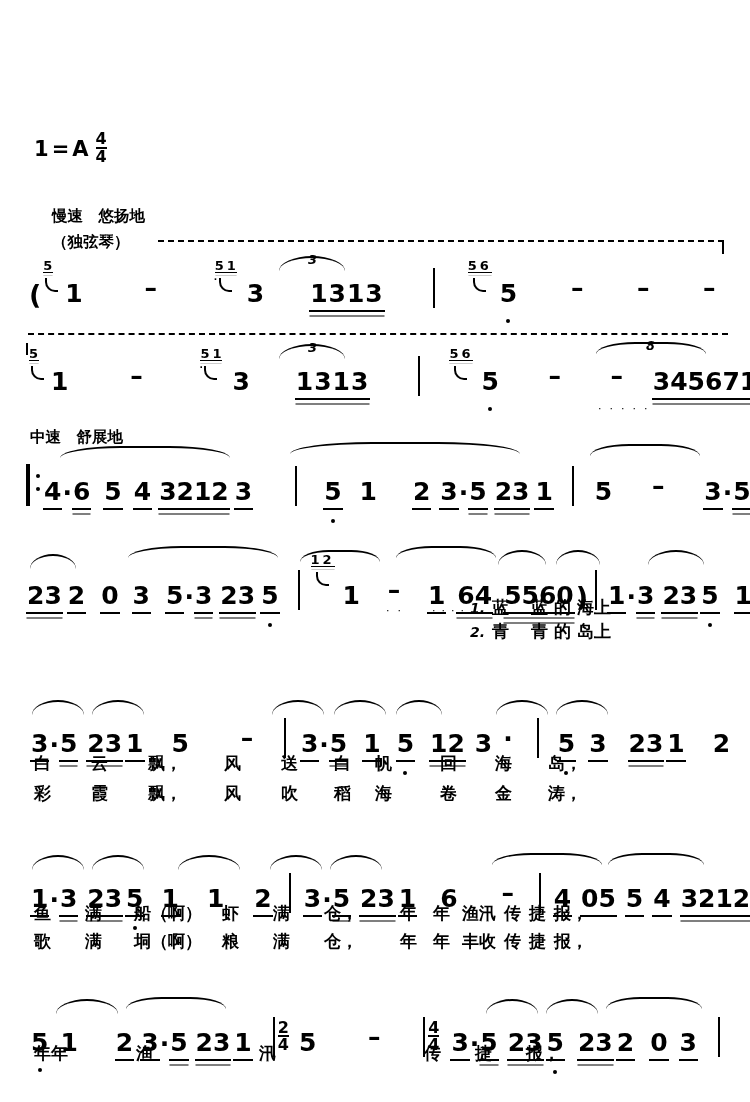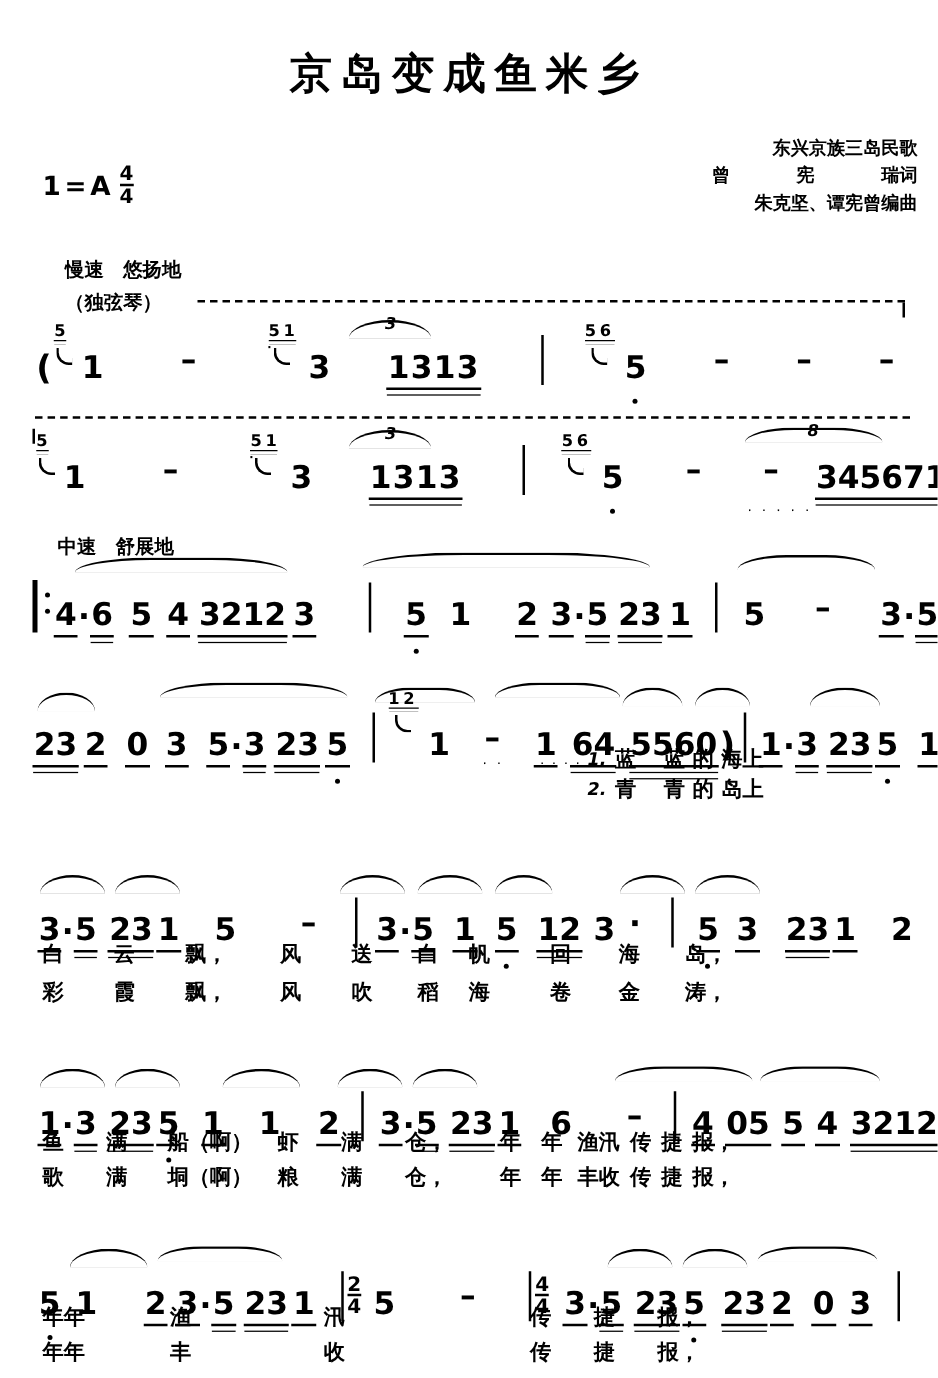--- a/index.html
+++ b/index.html
@@ -280,27 +280,21 @@
     font-size: 14px;
     font-style: italic;
     font-weight: bold;
   }
 </style>
 </head>
 <body>
 
 <div class="sheet">
 
-  <div class="title">京岛变成鱼米乡</div>
-
-  <div class="credits">
-    <div class="crow">东兴京族三岛民歌</div>
-    <div class="crow"><span class="spread">曾宪瑞</span><span>词</span></div>
-    <div class="crow">朱克坚、谭宪曾编曲</div>
-  </div>
+
 
   <div class="keysig">
     <span>1</span>
     <span class="eq">=</span>
     <span>A</span>
     <span class="timesig">
       <span>4</span>
       <span class="den">4</span>
     </span>
   </div>
@@ -393,21 +387,21 @@
       <span class="gap" style="width:18px;"></span>
 
     </div>
     <div class="slur" style="left:279px; top:4px; width:66px;"></div>
     <div class="tuplet" style="left:308px; top:0px;">3</div>
     <div class="slur flat" style="left:596px; top:2px; width:110px;"></div>
     <div class="tuplet" style="left:646px; top:-2px;">8</div>
     <div style="position:absolute; left:598px; top:62px; font-size:11px; letter-spacing:8px;">·····</div>
   </div>
 
-  <div class="tempo" style="top:427px; left:46px;">中速　舒展地</div>
+  <div class="tempo" style="top:427px; left:30px;">中速　舒展地</div>
 
   <div class="row" style="top:448px;">
     <div class="notes" style="left:26px; top:8px;">
       <span class="repeat-start"></span>
       <span class="gap" style="width:4px;"></span>
       <span class="n u1">4</span>
       <span class="augdot">.</span>
       <span class="n u2">6</span>
       <span class="gap" style="width:12px;"></span>
       <span class="n u1">5</span>
@@ -706,17 +700,14 @@
     <div class="slur" style="left:56px; top:4px; width:62px;"></div>
     <div class="slur flat" style="left:126px; top:2px; width:100px;"></div>
     <div class="slur" style="left:486px; top:4px; width:52px;"></div>
     <div class="slur" style="left:546px; top:4px; width:52px;"></div>
     <div class="slur flat" style="left:606px; top:2px; width:96px;"></div>
   </div>
 
   <div class="ly" style="left:34px; top:1042px;">
     <span>年年</span><span style="display:inline-block;width:68px;"></span><span>渔</span><span style="display:inline-block;width:106px;"></span><span>汛</span><span style="display:inline-block;width:148px;"></span><span>传</span><span style="display:inline-block;width:34px;"></span><span>捷</span><span style="display:inline-block;width:34px;"></span><span>报，</span>
   </div>
-  <div class="ly" style="left:34px; top:1070px;">
-    <span>年年</span><span style="display:inline-block;width:68px;"></span><span>丰</span><span style="display:inline-block;width:106px;"></span><span>收</span><span style="display:inline-block;width:148px;"></span><span>传</span><span style="display:inline-block;width:34px;"></span><span>捷</span><span style="display:inline-block;width:34px;"></span><span>报，</span>
-  </div>
 
 </div>
 
 </body></html>

